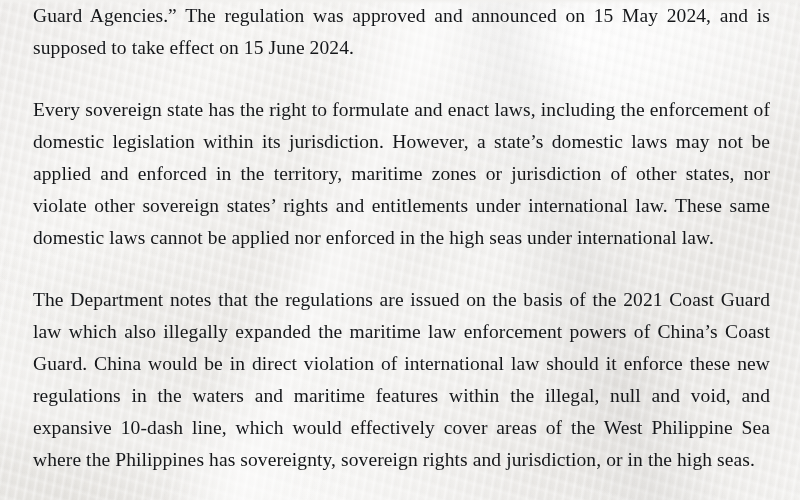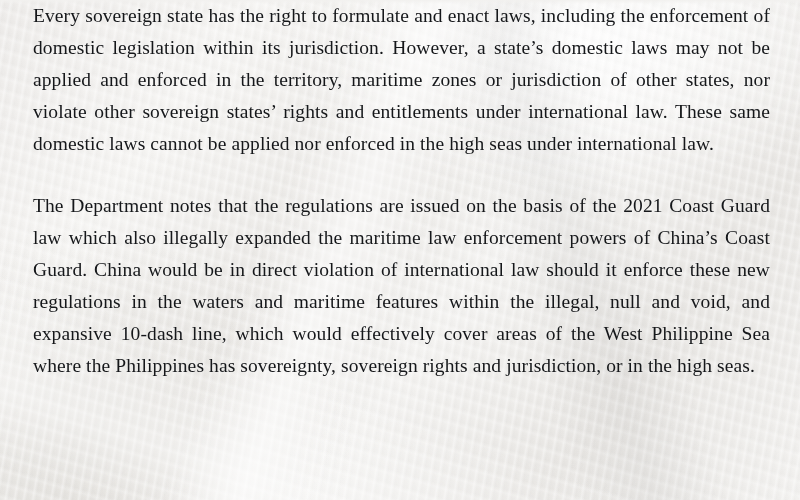--- a/index.html
+++ b/index.html
@@ -73,17 +73,18 @@
     z-index: 3;
     pointer-events: none;
   }
 </style>
 </head>
 <body>
 
 <div class="page">
   <div class="clip-mask"></div>
   <div class="text-body">
+    <p class="clipped-top">Guard Agencies.” The regulation was approved and announced on 15 May 2024, and is supposed to take effect on 15 June 2024.</p>
     <p>Every sovereign state has the right to formulate and enact laws, including the enforcement of domestic legislation within its jurisdiction. However, a state’s domestic laws may not be applied and enforced in the territory, maritime zones or jurisdiction of other states, nor violate other sovereign states’ rights and entitlements under international law. These same domestic laws cannot be applied nor enforced in the high seas under international law.</p>
     <p>The Department notes that the regulations are issued on the basis of the 2021 Coast Guard law which also illegally expanded the maritime law enforcement powers of China’s Coast Guard. China would be in direct violation of international law should it enforce these new regulations in the waters and maritime features within the illegal, null and void, and expansive 10-dash line, which would effectively cover areas of the West Philippine Sea where the Philippines has sovereignty, sovereign rights and jurisdiction, or in the high seas.</p>
 
   </div>
 </div>
 
 </body></html>

